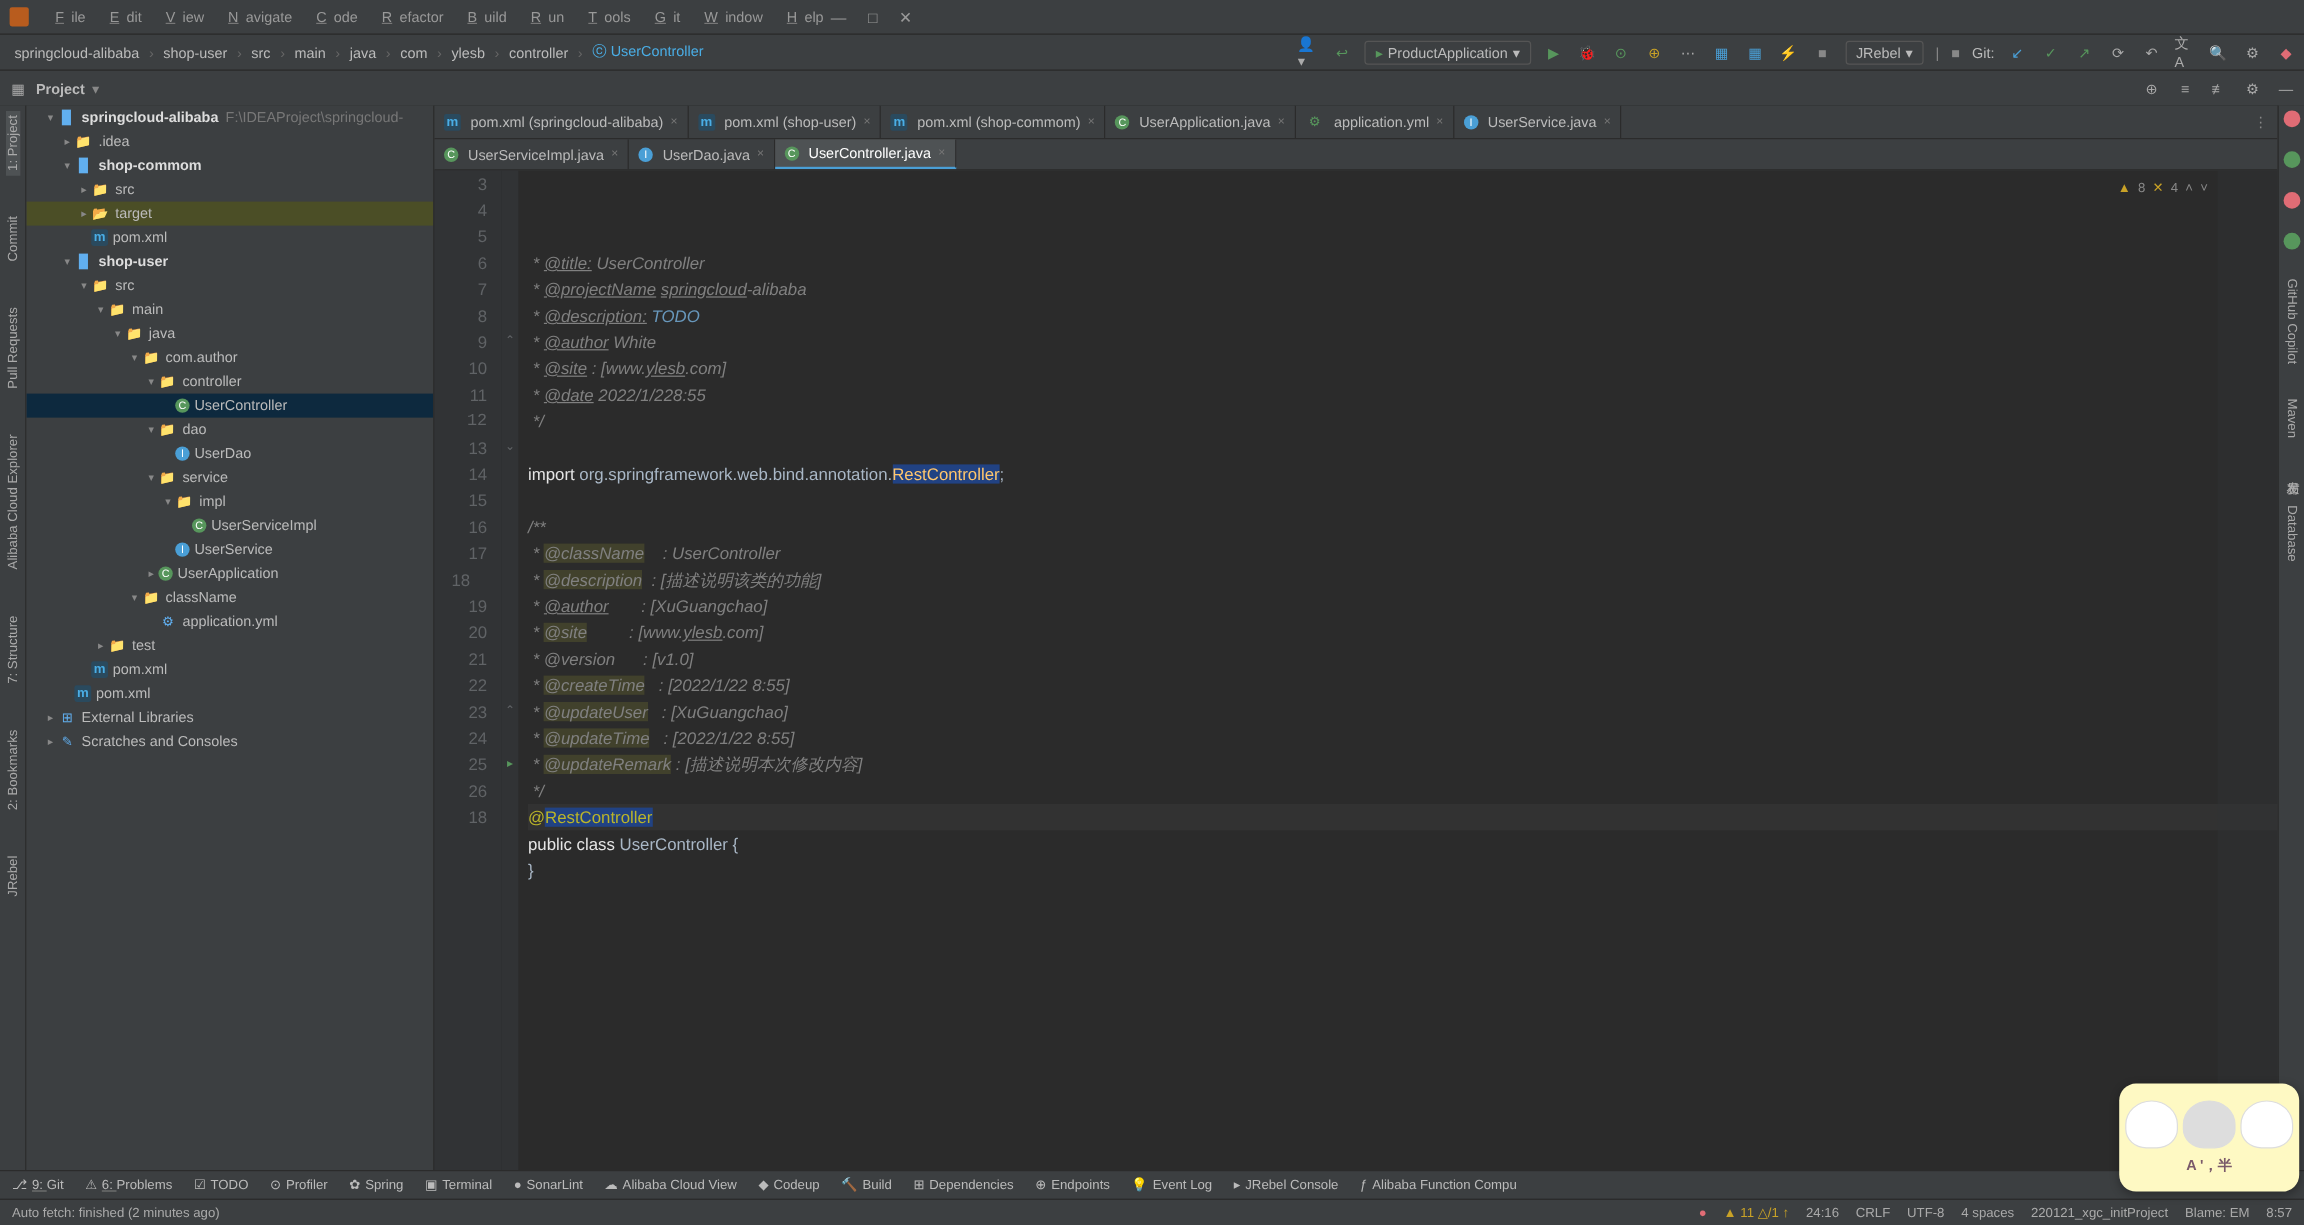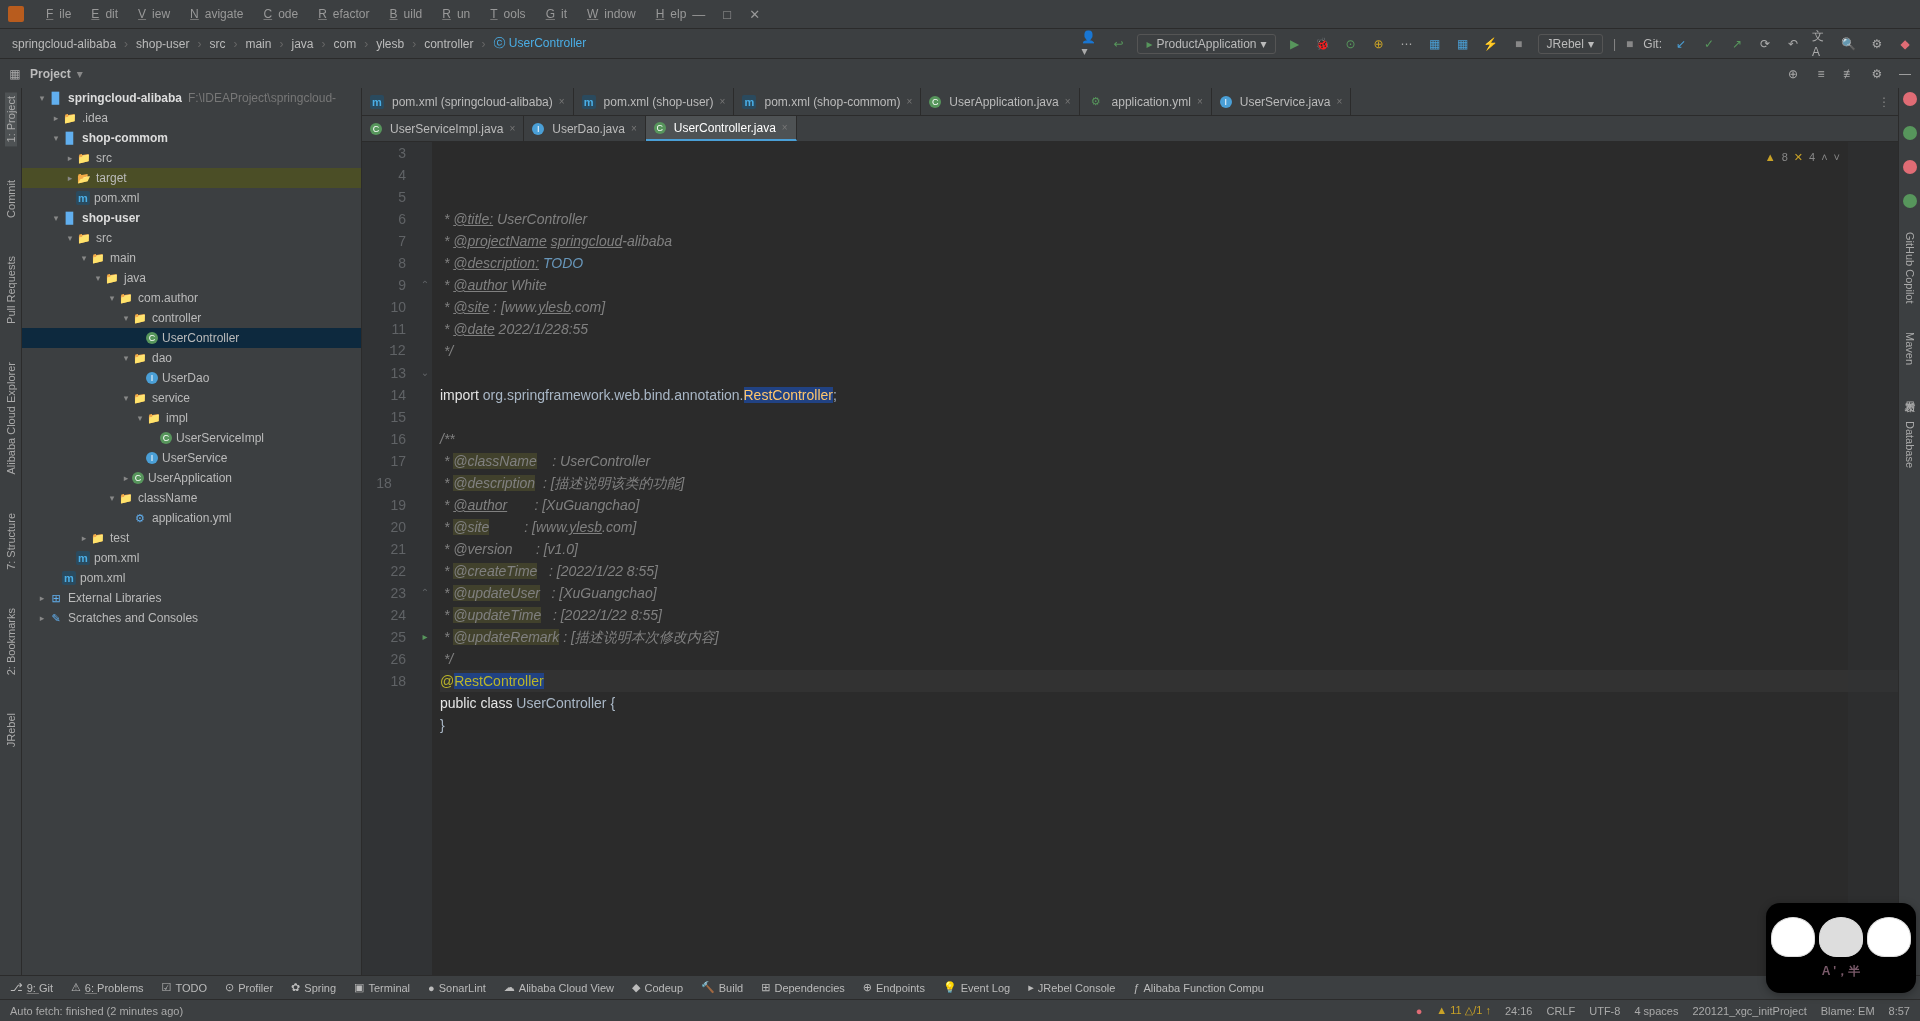--- a/index.html
+++ b/index.html
@@ -81,21 +81,21 @@
 .minimap { position: absolute; right: 0; top: 0; width: 50px; height: 100%; background: #313335; opacity: 0.45; }
 .inspect { position: absolute; right: 58px; top: 4px; font-size: 11px; color: #888; display: flex; gap: 6px; align-items: center; }
 .inspect .warn { color: #c9a227; }
 
 .bottom-bar { position: absolute; bottom: 22px; left: 0; right: 0; height: 24px; background: #3c3f41; border-top: 1px solid #2b2b2b; display: flex; align-items: center; padding: 0 10px; gap: 18px; font-size: 11px; color: #bbb; }
 .bottom-bar .itm { display: flex; align-items: center; gap: 4px; cursor: pointer; }
 
 .status { position: absolute; bottom: 0; left: 0; right: 0; height: 22px; background: #3c3f41; border-top: 1px solid #2b2b2b; display: flex; align-items: center; padding: 0 10px; font-size: 11px; color: #aaa; }
 .status .sr { margin-left: auto; display: flex; gap: 14px; align-items: center; }
 
-.mascot { position: absolute; bottom: 28px; right: 4px; width: 150px; height: 90px; background: #000000; border-radius: 14px; display: flex; align-items: center; justify-content: center; font-size: 12px; color: #7a5a6a; box-shadow: 0 2px 8px rgba(0,0,0,.3); flex-direction: column; margin-top: 40px; }
+.mascot { position: absolute; bottom: 28px; right: 4px; width: 150px; height: 90px; background: #fef9c3; border-radius: 14px; display: flex; align-items: center; justify-content: center; font-size: 12px; color: #7a5a6a; box-shadow: 0 2px 8px rgba(0,0,0,.3); flex-direction: column; margin-top: 40px; }
 .mascot .row { display: flex; gap: 4px; }
 .mascot .bear { width: 44px; height: 40px; background: #fff; border-radius: 50% 50% 40% 40%; border: 1px solid #ddd; }
 </style>
 </head>
 <body>
 
 <div class="titlebar">
   <div class="app-icon"></div>
   <div class="menu" id="menu">
       <span><span class="underline">F</span>ile</span>

